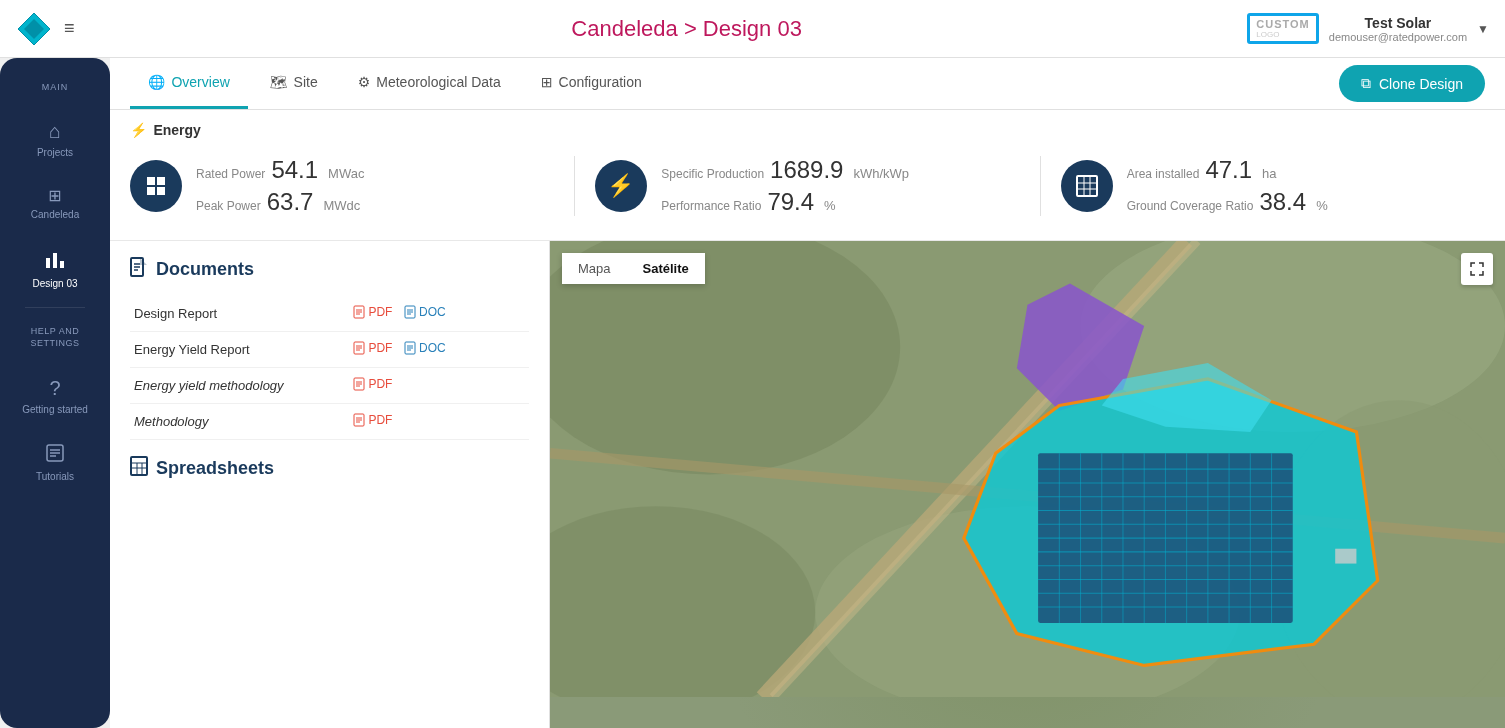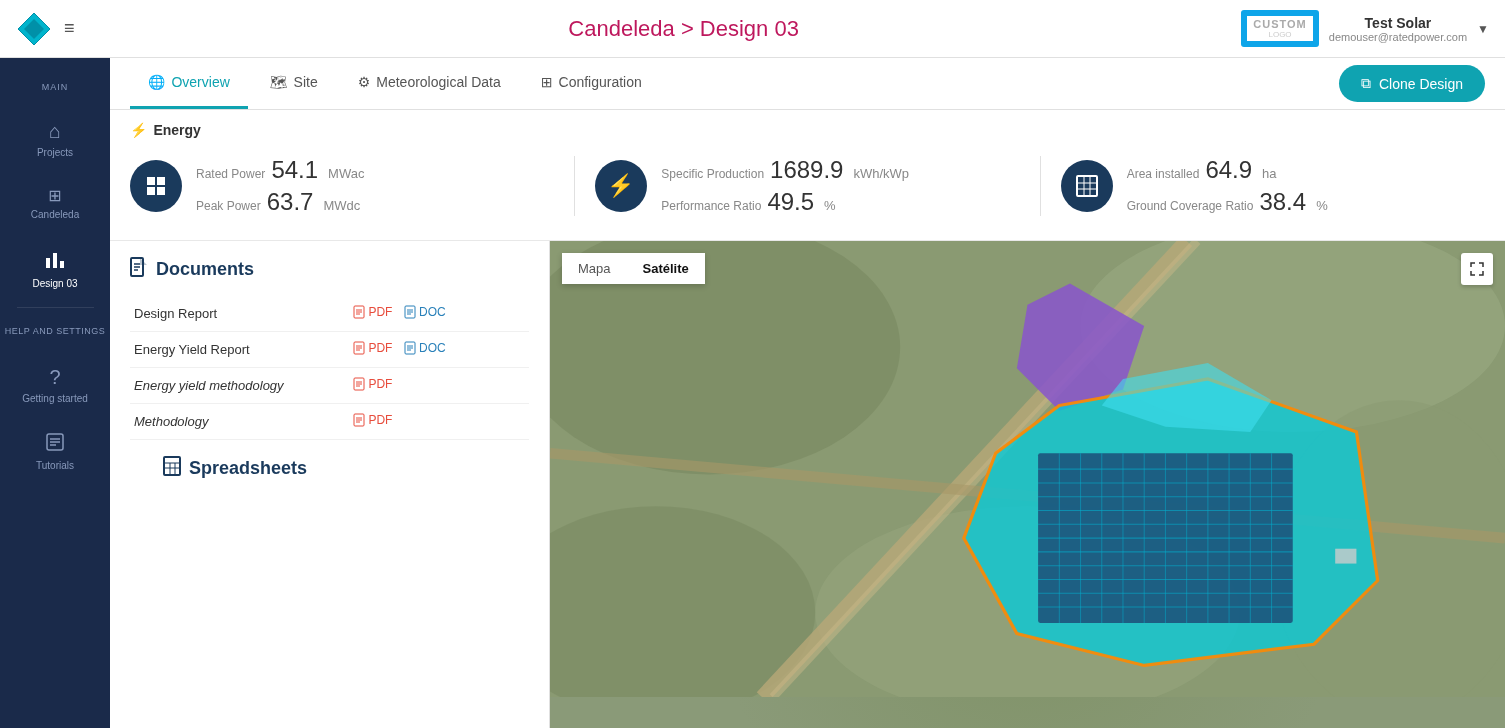--- a/index.html
+++ b/index.html
@@ -68,22 +68,23 @@
       overflow: hidden;
     }
 
     
     .sidebar {
       width: 110px;
       background: #1a2a4a;
       display: flex;
       flex-direction: column;
       align-items: center;
-      padding: 10px 0;
+      padding: 10px 12px;
       flex-shrink: 0;
+      border-radius: 17px;
     }
     .sidebar-item {
       display: flex;
       flex-direction: column;
       align-items: center;
       padding: 14px 0;
       width: 100%;
       cursor: pointer;
       color: #8899bb;
       font-size: 11px;
@@ -278,21 +279,20 @@
     .doc-link-pdf { color: #e74c3c; }
     .doc-link-doc { color: #2980b9; }
     .spreadsheets-title {
       font-size: 18px;
       font-weight: 600;
       color: #1a3a5c;
       display: flex;
       align-items: center;
       gap: 8px;
       margin-top: 16px;
-      margin-left: 33px;
     }
 
     
     .map-panel {
       flex: 1;
       position: relative;
       overflow: hidden;
       background: #6b8f6b;
     }
     .map-controls {
@@ -363,21 +363,21 @@
     <svg class="logo-diamond" viewBox="0 0 36 36">
       <polygon points="18,2 34,18 18,34 2,18" fill="#00b4cc" stroke="#0090a8" stroke-width="1"></polygon>
       <polygon points="18,8 28,18 18,28 8,18" fill="#0090a8"></polygon>
     </svg>
     <span class="hamburger-icon">≡</span>
   </div>
 
   <div class="page-title">Candeleda &gt; Design 03</div>
 
   <div class="header-right">
-    <div style="text-align:center; border:6px solid #0ea5e9; padding:2px 6px; border-radius:3px;">
+    <div style="border:3px solid #0ea5e9; padding:2px 6px; border-radius:3px;">
       <span style="font-size:11px; font-weight:700; color:#aaa; letter-spacing:1px; display:block;">CUSTOM</span>
       <span style="font-size:8px; color:#ccc; display:block;">LOGO</span>
     </div>
     <div class="user-info">
       <div class="user-name">Test Solar</div>
       <div class="user-email">demouser@ratedpower.com</div>
     </div>
     <span class="dropdown-arrow">▼</span>
   </div>
 </div>
@@ -491,42 +491,42 @@
           <span style="font-size:22px; color:#fff;">⚡</span>
         </div>
         <div class="stat-details">
           <div class="stat-row-inner">
             <span class="stat-label">Specific Production</span>
             <span class="stat-value" style="font-size:24px;">1689.9</span>
             <span class="stat-unit">kWh/kWp</span>
           </div>
           <div class="stat-row-inner">
             <span class="stat-label">Performance Ratio</span>
-            <span class="stat-value" style="font-size:24px;">49.5</span>
+            <span class="stat-value" style="font-size:24px;">79.4</span>
             <span class="stat-unit">%</span>
           </div>
         </div>
       </div>
 
       <div class="stat-separator"></div>
 
       <div class="stat-block">
         <div class="stat-icon-circle">
           <svg width="26" height="26" viewBox="0 0 26 26" fill="none">
             <rect x="3" y="3" width="20" height="20" rx="1" stroke="#fff" stroke-width="2" fill="none"></rect>
             <line x1="3" y1="10" x2="23" y2="10" stroke="#fff" stroke-width="1"></line>
             <line x1="3" y1="16" x2="23" y2="16" stroke="#fff" stroke-width="1"></line>
             <line x1="10" y1="3" x2="10" y2="23" stroke="#fff" stroke-width="1"></line>
             <line x1="16" y1="3" x2="16" y2="23" stroke="#fff" stroke-width="1"></line>
           </svg>
         </div>
         <div class="stat-details">
           <div class="stat-row-inner">
             <span class="stat-label">Area installed</span>
-            <span class="stat-value" style="font-size:24px;">64.9</span>
+            <span class="stat-value" style="font-size:24px;">47.1</span>
             <span class="stat-unit">ha</span>
           </div>
           <div class="stat-row-inner">
             <span class="stat-label">Ground Coverage Ratio</span>
             <span class="stat-value" style="font-size:24px;">38.4</span>
             <span class="stat-unit">%</span>
           </div>
         </div>
       </div>
 

